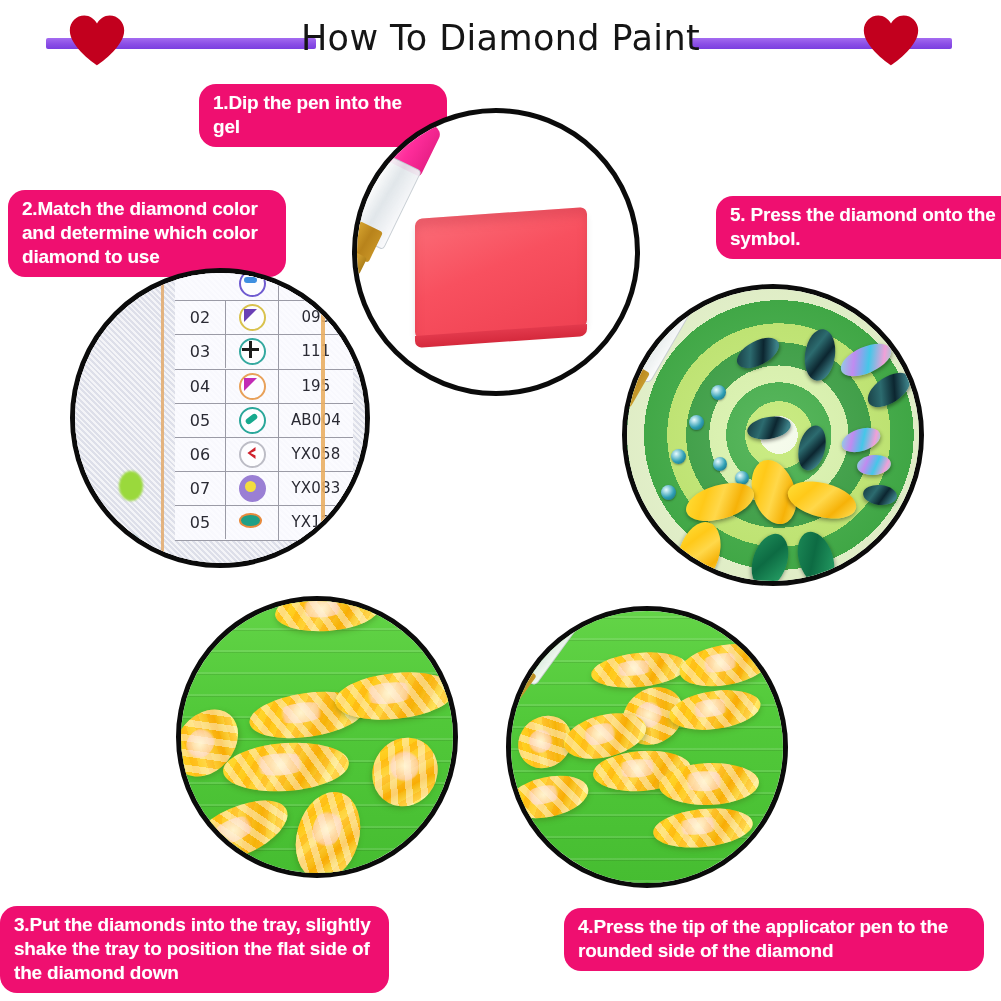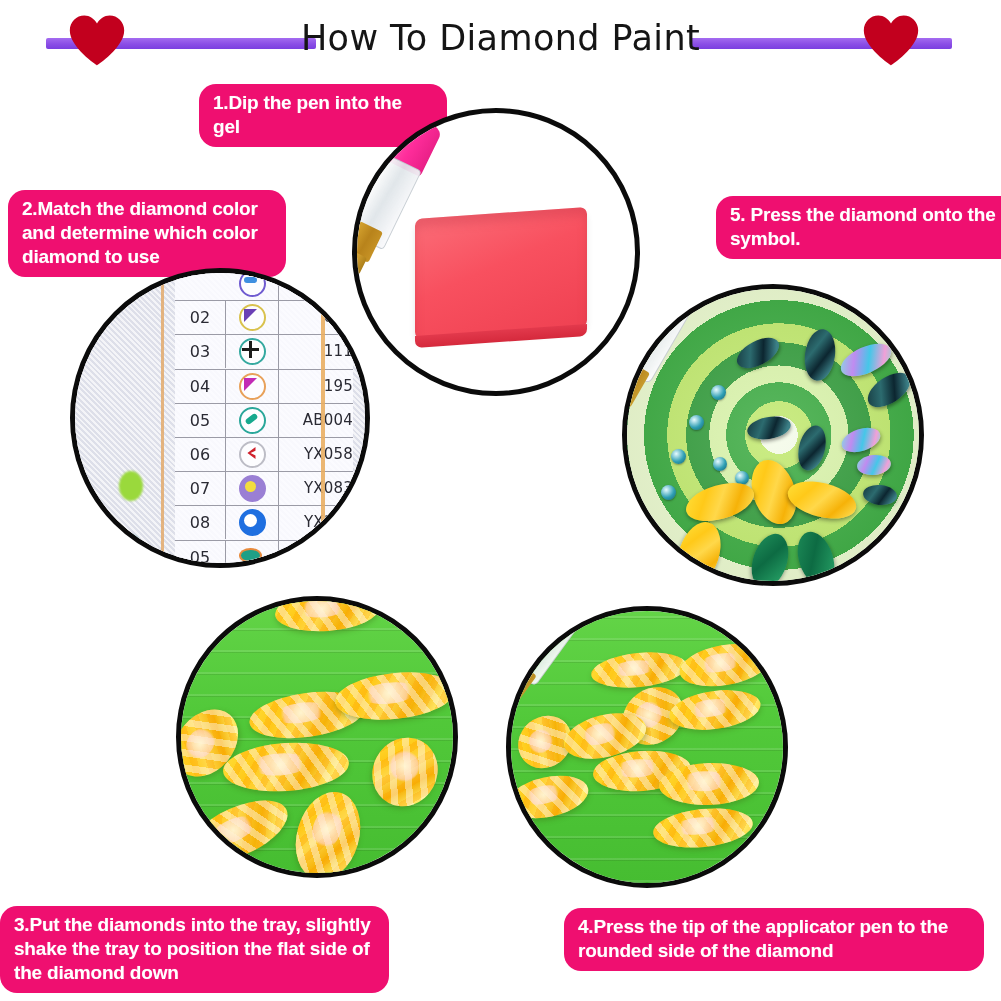--- a/index.html
+++ b/index.html
@@ -71,21 +71,21 @@
      background:repeating-linear-gradient(45deg,rgba(255,255,255,.55) 0 2px,rgba(205,208,222,.35) 2px 4px);}
   .guide{position:absolute;left:86px;top:0;width:3px;height:100%;background:#e2a96b;opacity:.85;}
   .guide2{position:absolute;left:246px;top:0;width:4px;height:100%;background:#e9ae63;opacity:.9;}
   .tbl{position:absolute;left:100px;top:-6px;width:178px;}
   .trow{display:flex;align-items:center;height:33.2px;
         border-bottom:1px solid #9b9ba6;background:rgba(252,252,255,.88);}
   .tc-n{width:50px;text-align:center;font-family:"DejaVu Sans",sans-serif;
         font-size:16px;color:#2a2a33;border-right:1px solid #9b9ba6;line-height:33px;}
   .tc-s{width:52px;display:flex;align-items:center;justify-content:center;
         border-right:1px solid #9b9ba6;height:100%;}
-  .tc-c{flex:1;text-align:right;font-family:"DejaVu Sans",sans-serif;
+  .tc-c{flex:1;text-align:center;font-family:"DejaVu Sans",sans-serif;
         font-size:15px;color:#2a2a33;line-height:33px;letter-spacing:.2px;}
   .sym{width:23px;height:23px;border-radius:50%;position:relative;background:#fdfdff;}
   .sym i{position:absolute;display:block;}
   .blob{position:absolute;border-radius:50%;filter:blur(1.2px);}
 
   
   .tray{position:absolute;inset:0;
      background:
        repeating-linear-gradient(0deg,rgba(0,0,0,.09) 0 1px,rgba(255,255,255,.12) 1px 3px,rgba(0,0,0,0) 3px 22px),
        linear-gradient(180deg,#63d447 0%,#52c93a 40%,#46bd31 100%);}
@@ -237,29 +237,20 @@
           <div class="trow">
             <div class="tc-n">07</div>
             <div class="tc-s">
               <span class="sym" style="border: 2px solid rgb(154, 127, 212); background: rgb(154, 127, 212);">
                 <i style="left: 4px; top: 4px; width: 11px; height: 11px; border-radius: 50%; background: rgb(242, 221, 62);"></i>
               </span>
             </div>
             <div class="tc-c">YX083</div>
           </div>
           <div class="trow">
-            <div class="tc-n">08</div>
-            <div class="tc-s">
-              <span class="sym" style="border: 2px solid rgb(31, 111, 224); background: rgb(31, 111, 224);">
-                <i style="left: 3px; top: 3px; width: 13px; height: 13px; border-radius: 50%; background: rgb(255, 255, 255);"></i>
-              </span>
-            </div>
-            <div class="tc-c">YX106</div>
-          </div>
-          <div class="trow">
             <div class="tc-n">05</div>
             <div class="tc-s">
               <span class="sym" style="border: none; background: transparent;">
                 <i style="left: 0px; top: 4px; width: 19px; height: 11px; border-radius: 50%; background: rgb(31, 159, 134); box-shadow: rgb(232, 138, 60) 0px 0px 0px 2px;"></i>
               </span>
             </div>
             <div class="tc-c">YX125</div>
           </div>
         </div>
       <div class="guide2"></div>

